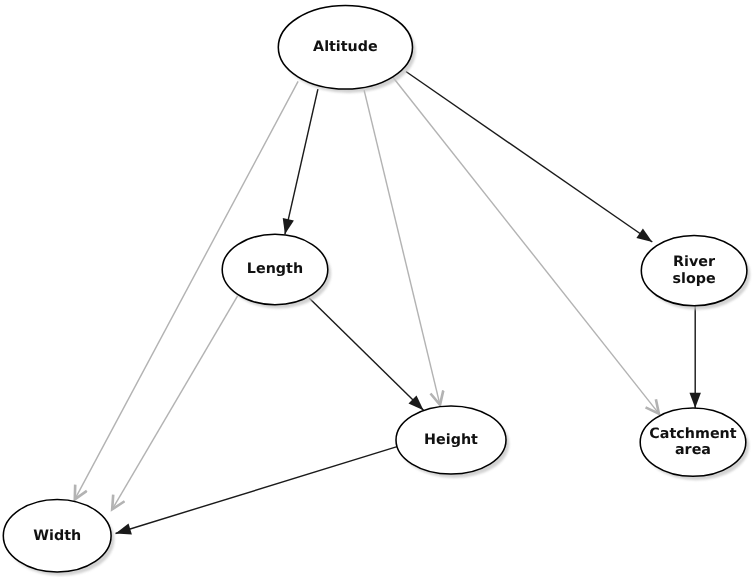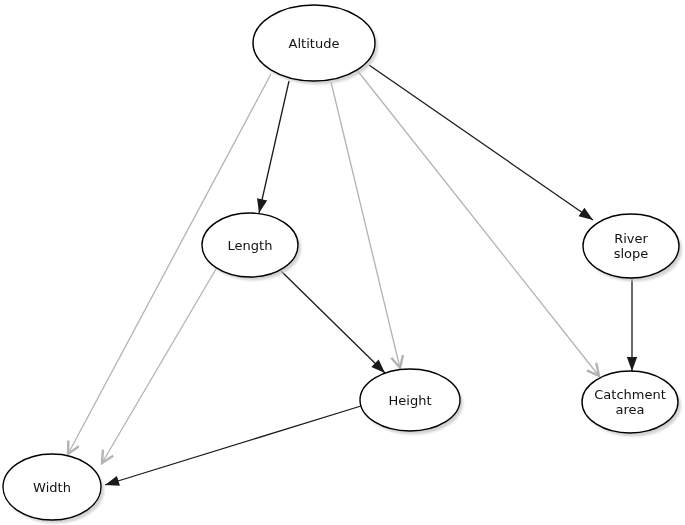--- a/index.html
+++ b/index.html
@@ -7,20 +7,21 @@
     padding: 0;
     background: #ffffff;
     font-family: "DejaVu Sans", "Liberation Sans", sans-serif;
   }
   .stage {
     position: relative;
     width: 685px;
     height: 525px;
     background: #ffffff;
     overflow: hidden;
+    font-weight: bold;
   }
   svg { display: block; }
   .node-shadow { opacity: 0.75; }
   .node-label {
     font-family: "DejaVu Sans", "Liberation Sans", sans-serif;
     user-select: none;
   }
 </style>
 </head>
 <body>

